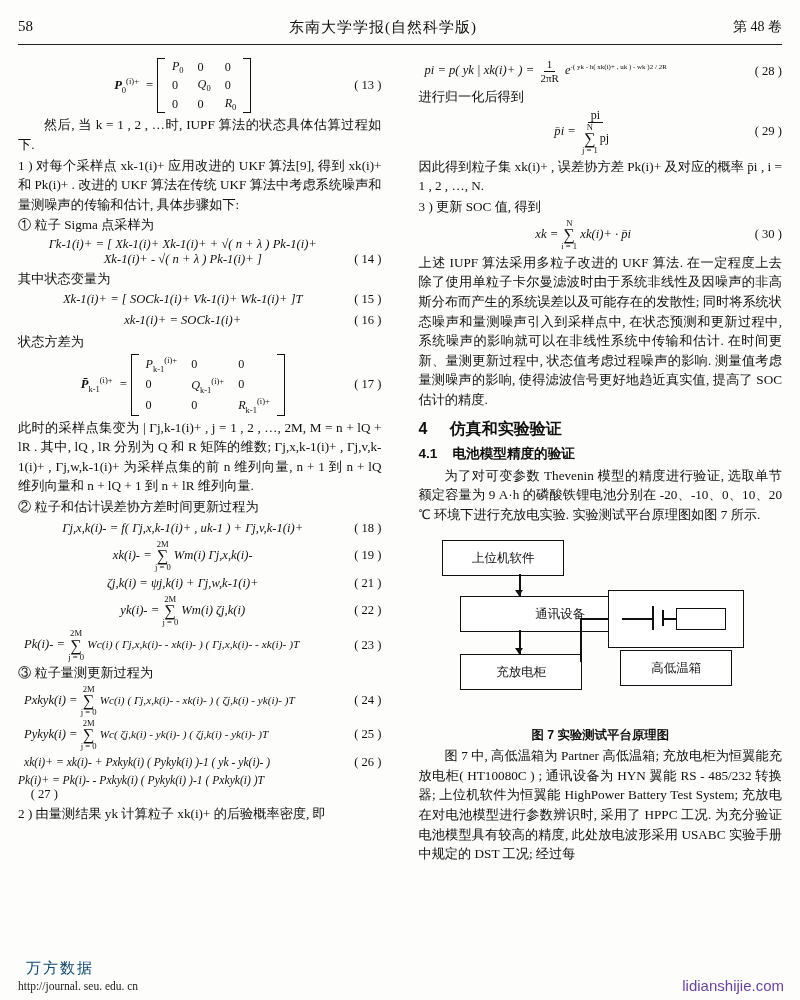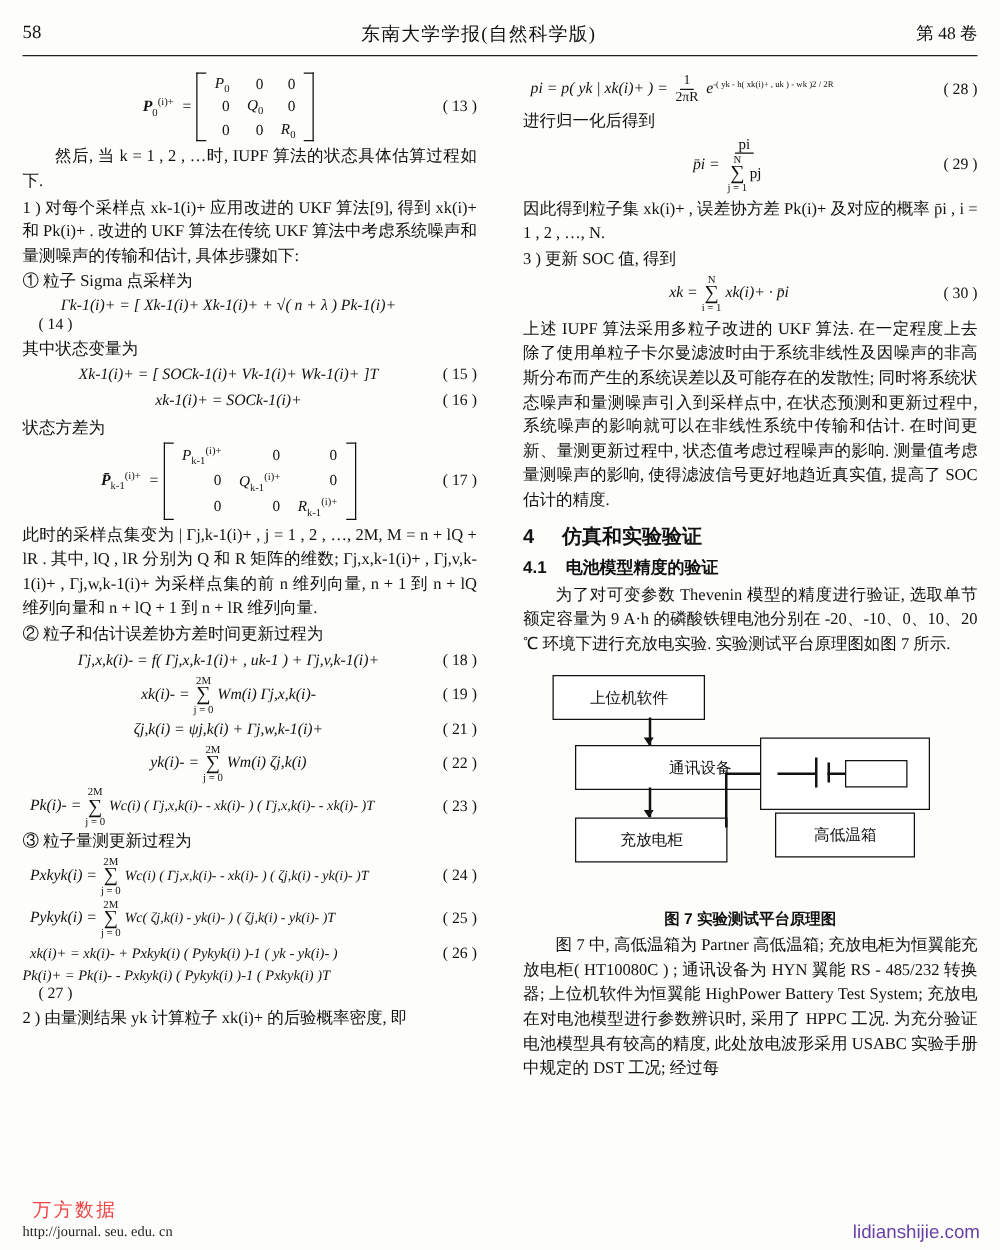--- a/index.html
+++ b/index.html
@@ -58,21 +58,21 @@
   b.bm{font-weight:bold;font-style:italic;}
   
   .matrix{display:inline-flex;align-items:center;vertical-align:middle;}
   .brk{
     width:7px;align-self:stretch;
     border-top:1.2px solid #111;border-bottom:1.2px solid #111;
   }
   .brk.l{border-left:1.2px solid #111;}
   .brk.r{border-right:1.2px solid #111;}
   .mtx{border-collapse:collapse;}
-  .mtx td{padding:1px 7px;text-align:right;font-size:12.2px;}
+  .mtx td{padding:1px 7px;text-align:left;font-size:12.2px;}
   .sum{display:inline-flex;flex-direction:column;align-items:center;vertical-align:middle;line-height:1;font-size:8.6px;font-style:normal;}
   .sum .big{font-size:16px;line-height:15px;}
   .frac{display:inline-flex;flex-direction:column;align-items:center;vertical-align:middle;font-size:11px;line-height:13px;}
   .frac .t{border-bottom:1px solid #111;padding:0 3px;}
   .frac .b{padding:0 3px;}
   
   h2.sec{
     font-size:16px;margin:9px 0 5px 0;font-weight:bold;
     font-family:"Liberation Sans", sans-serif;
   }
@@ -100,21 +100,21 @@
   .figcap{
     text-align:center;font-size:12.4px;margin-top:5px;font-weight:bold;
     font-family:"Liberation Sans", sans-serif;
   }
   
   .footer{
     position:absolute;left:18px;bottom:8px;font-size:11.5px;color:#222;
     font-family:"Liberation Serif",serif;
   }
   .watermark{
-    position:absolute;left:26px;bottom:22px;font-size:15px;color:#ef4444;
+    position:absolute;left:26px;bottom:22px;font-size:15px;color:#0c4a6e;
     letter-spacing:2px;font-family:Liberation Serif, serif;
   }
   .wm-right{
     position:absolute;right:16px;bottom:6px;font-size:15px;color:#4c1d95;
     font-family:"Liberation Sans",sans-serif;opacity:.85;
   }
 </style>
 </head>
 <body>
 
@@ -166,20 +166,21 @@
       <p class="indent">然后, 当 k = 1 , 2 , …时, IUPF 算法的状态具体估算过程如下.</p>
       <p>1 ) 对每个采样点 xk-1(i)+ 应用改进的 UKF 算法[9], 得到 xk(i)+ 和 Pk(i)+ . 改进的 UKF 算法在传统 UKF 算法中考虑系统噪声和量测噪声的传输和估计, 具体步骤如下:</p>
       <p>① 粒子 Sigma 点采样为</p>
 
       <div class="eq" style="display:block;">
         <div style="display:flex;align-items:center;">
           <div class="body mathline">Γk-1(i)+ = [ Xk-1(i)+    Xk-1(i)+ + √( n + λ ) Pk-1(i)+</div>
           <div class="num" style="visibility:hidden;">( )</div>
         </div>
         <div style="display:flex;align-items:center;">
+          <div class="body mathline">Xk-1(i)+ - √( n + λ ) Pk-1(i)+ ]</div>
           <div class="num">( 14 )</div>
         </div>
       </div>
 
       <p>其中状态变量为</p>
 
       <div class="eq">
         <div class="body mathline">Xk-1(i)+ = [ SOCk-1(i)+    Vk-1(i)+    Wk-1(i)+ ]T</div>
         <div class="num">( 15 )</div>
       </div>

